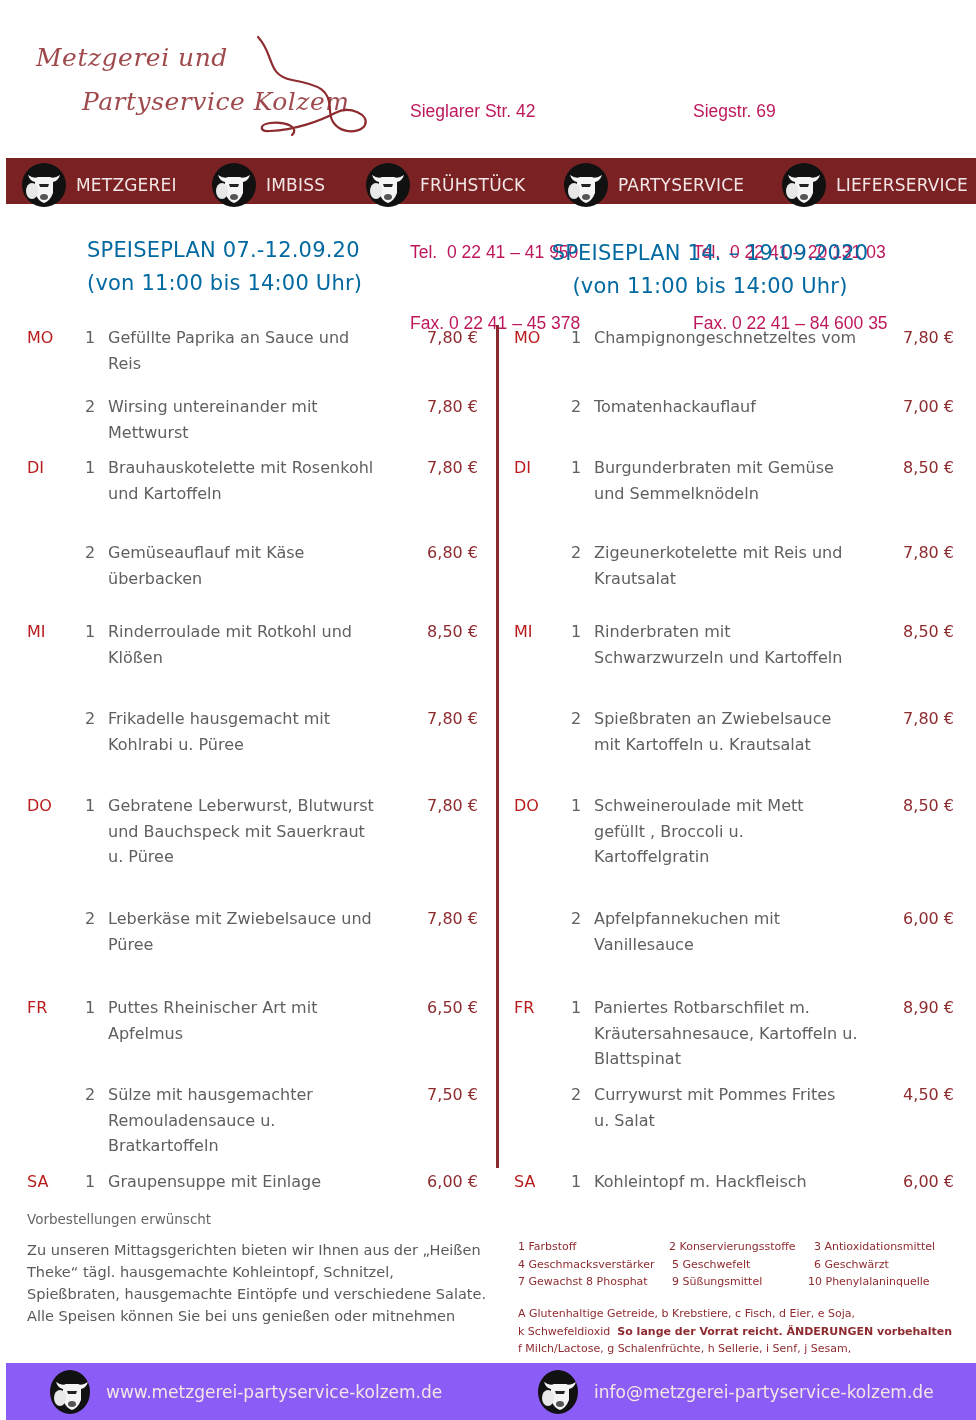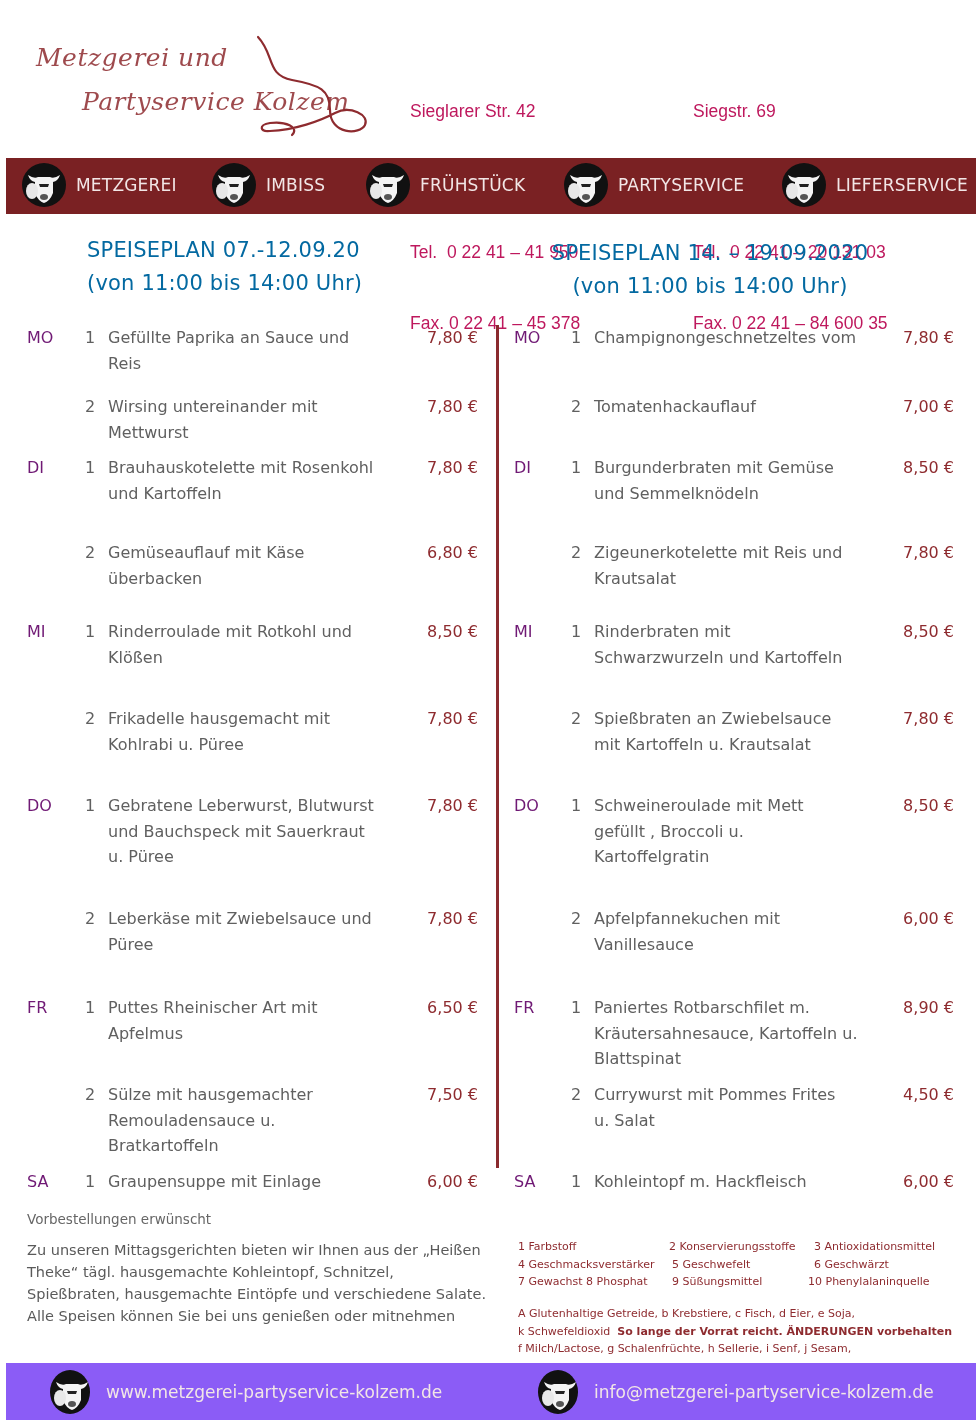--- a/index.html
+++ b/index.html
@@ -10,34 +10,34 @@
   .logo { position: absolute; left: 30px; top: 35px; width: 345px; height: 110px; }
   .logo-text { position: absolute; font-family: "DejaVu Serif", serif; font-style: italic; color: #8e2b2f; opacity: 0.85; letter-spacing: 0.5px; }
   .logo-line1 { left: 6px; top: 8px; font-size: 25px; }
   .logo-line2 { left: 52px; top: 52px; font-size: 25px; }
   .logo-swirl { position: absolute; left: 0; top: 0; width: 345px; height: 110px; }
 
   .address { position: absolute; top: 53px; font-family: "Liberation Sans", sans-serif; font-size: 17.5px; line-height: 23.5px; color: #be185d; white-space: pre; }
   .address.a1 { left: 410px; }
   .address.a2 { left: 693px; }
 
-  .navbar { position: absolute; left: 6px; top: 158px; width: 970px; height: 56px; background: #7a2123; display: flex; align-items: center; }
+  .navbar { position: absolute; left: 6px; top: 158px; width: 970px; height: 46px; background: #7a2123; display: flex; align-items: center; }
   .nav-item { position: absolute; top: 0; height: 54px; display: flex; align-items: center; }
   .nav-item .label { font-family: "DejaVu Sans", sans-serif; font-size: 17px; color: #f2e6e6; letter-spacing: 0.2px; margin-left: 10px; }
   .bull { width: 44px; height: 44px; border-radius: 50%; background: #111; position: relative; overflow: hidden; flex: none; }
   .bull svg { position: absolute; left: 0; top: 0; width: 44px; height: 44px; }
 
   
   .col-title { position: absolute; font-family: "DejaVu Sans", sans-serif; font-size: 21px; line-height: 33px; color: #0369a1; letter-spacing: 0.2px; }
   .col-title.left { left: 87px; top: 234px; text-align: left; }
   .col-title.right { left: 510px; top: 237px; width: 400px; text-align: center; }
 
   .divider { position: absolute; left: 496px; top: 325px; width: 3px; height: 843px; background: #8a2a2e; }
 
-  .day { position: absolute; font-size: 16px; color: #701a75; }
+  .day { position: absolute; font-size: 16px; color: #b91c1c; }
   .num { position: absolute; font-size: 16px; color: #606060; }
   .dish { position: absolute; font-size: 16px; line-height: 25.5px; color: #606060; }
   .price { position: absolute; font-size: 16px; color: #8e2b2f; text-align: right; width: 70px; }
 
   
   .preorder { position: absolute; left: 27px; top: 1211px; font-size: 13.5px; color: #666; }
   .info { position: absolute; left: 27px; top: 1239px; width: 460px; font-size: 14.5px; line-height: 22px; color: #5a5a5a; }
 
   .additives { position: absolute; left: 518px; top: 1238px; font-size: 11px; line-height: 17.5px; color: #8e2b2f; }
   .add-row { position: relative; height: 17.5px; white-space: nowrap; }

